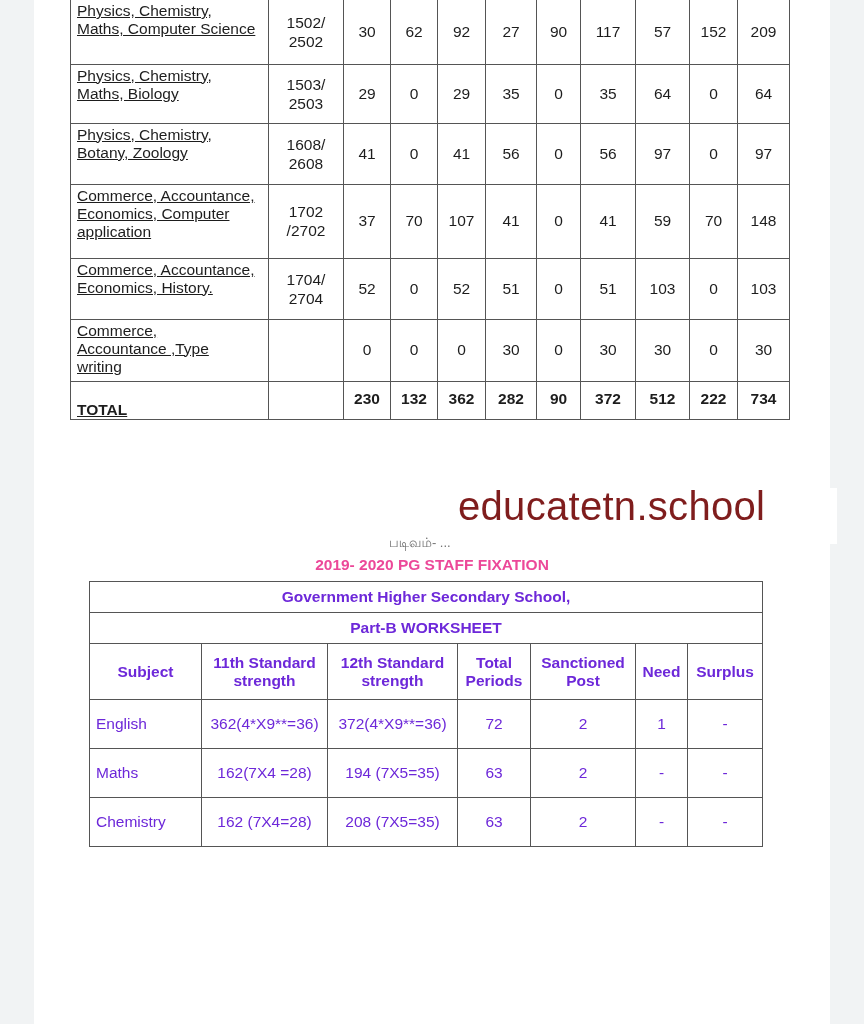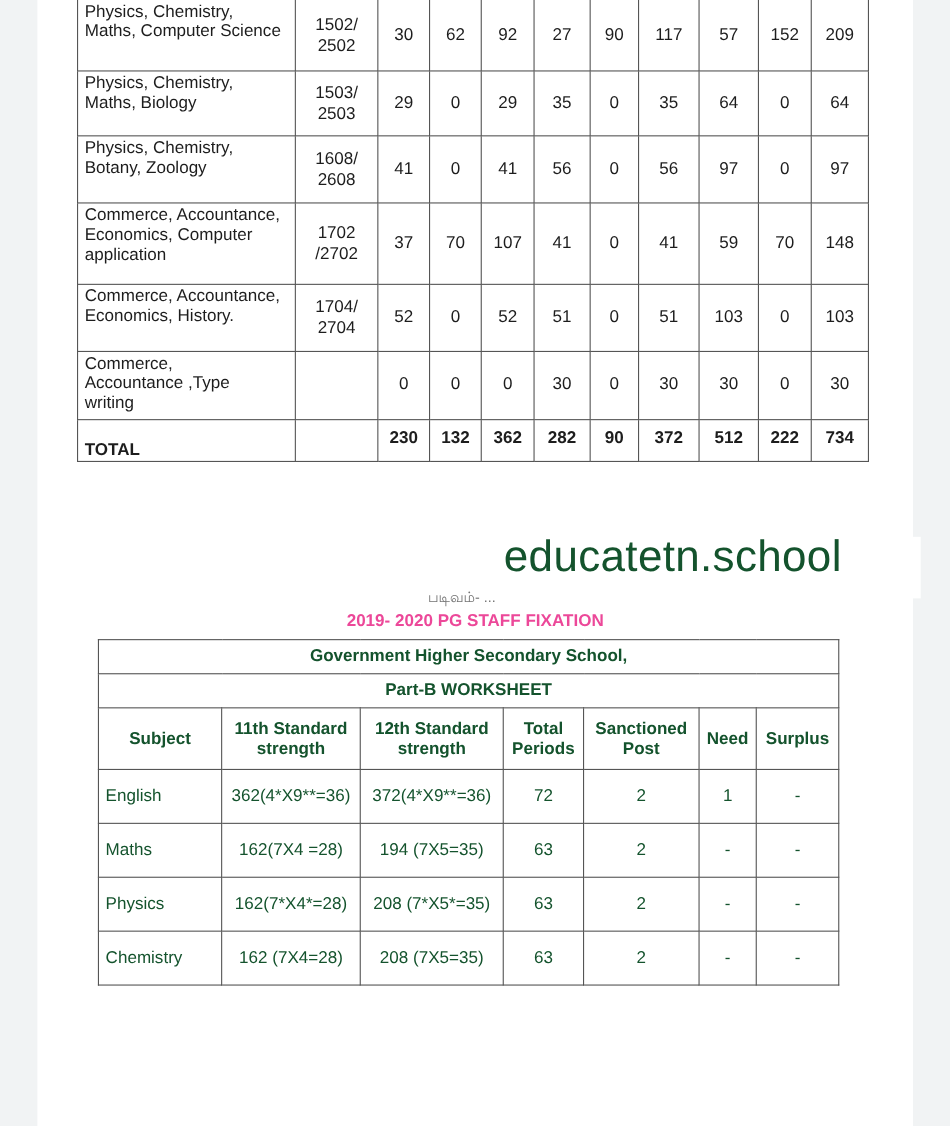--- a/index.html
+++ b/index.html
@@ -3,38 +3,38 @@
 <meta charset="utf-8">
 <style>
   * { box-sizing: border-box; margin: 0; padding: 0; }
   html, body { width: 864px; height: 1024px; overflow: hidden; background: #f1f3f4; }
   body { font-family: "Liberation Sans", sans-serif; color: #222; position: relative; }
   .page { position: absolute; left: 34px; top: 0; width: 796px; height: 1024px; background: #ffffff; }
 
   
   .t1 { position: absolute; left: 36px; top: 0; border-collapse: collapse; table-layout: fixed; }
   .t1 td { border: 1.3px solid #555; font-size: 15.5px; color: #1d1d1d; text-align: center; vertical-align: middle; padding: 0 2px; line-height: 18px; }
-  .t1 td.subj { text-align: left; padding-left: 6px; vertical-align: top; padding-top: 2px; }
+  .t1 td.subj { text-align: left; padding-left: 6px; vertical-align: top; padding-top: 2px; text-decoration: underline; }
   .t1 td.code { line-height: 19px; margin-left: 20px; }
   .t1 tr.top td { border-top: none; }
   .t1 tr.total td { font-weight: bold; }
   .t1 tr.total td.subj { vertical-align: bottom; padding-bottom: 0; }
   .t1 tr.total td.num { vertical-align: top; padding-top: 8px; }
 
   
   .wm-box { position: absolute; left: 418px; top: 488px; width: 385px; height: 56px; background: #ffffff; }
-  .watermark { position: absolute; left: 424px; top: 484px; font-size: 40px; color: #14532d; letter-spacing: 0.3px; white-space: nowrap; }
+  .watermark { position: absolute; left: 424px; top: 484px; font-size: 40px; color: #7f1d1d; letter-spacing: 0.3px; white-space: nowrap; }
 
   
   .form-label { position: absolute; left: 355px; top: 535px; font-size: 13px; color: #737373; white-space: nowrap; }
   .doc-title { position: absolute; left: 0; width: 796px; top: 556px; text-align: center; font-size: 15.5px; font-weight: bold; color: #ec4899; }
 
   
   .t2 { position: absolute; left: 55px; top: 581px; border-collapse: collapse; table-layout: fixed; }
-  .t2 td, .t2 th { border: 1.3px solid #555; font-size: 15.5px; color: #14532d; text-align: center; vertical-align: middle; line-height: 18px; }
+  .t2 td, .t2 th { border: 1.3px solid #555; font-size: 15.5px; color: #6d28d9; text-align: center; vertical-align: middle; line-height: 18px; }
   .t2 .banner td { font-weight: bold; height: 31px; }
   .t2 th { font-weight: bold; height: 56px; }
   .t2 td.subj { text-align: left; padding-left: 6px; }
   .t2 tr.row td { height: 49px; }
 </style>
 </head>
 <body>
 
 <div class="page">
 
@@ -247,29 +247,20 @@
         <tr class="row">
           <td class="subj">Maths</td>
           <td>162(7X4 =28)</td>
           <td>194 (7X5=35)</td>
           <td>63</td>
           <td>2</td>
           <td>-</td>
           <td>-</td>
         </tr>
         <tr class="row">
-          <td class="subj">Physics</td>
-          <td>162(7*X4*=28)</td>
-          <td>208 (7*X5*=35)</td>
-          <td>63</td>
-          <td>2</td>
-          <td>-</td>
-          <td>-</td>
-        </tr>
-        <tr class="row">
           <td class="subj">Chemistry</td>
           <td>162 (7X4=28)</td>
           <td>208 (7X5=35)</td>
           <td>63</td>
           <td>2</td>
           <td>-</td>
           <td>-</td>
         </tr>
       </tbody>
   </table>

